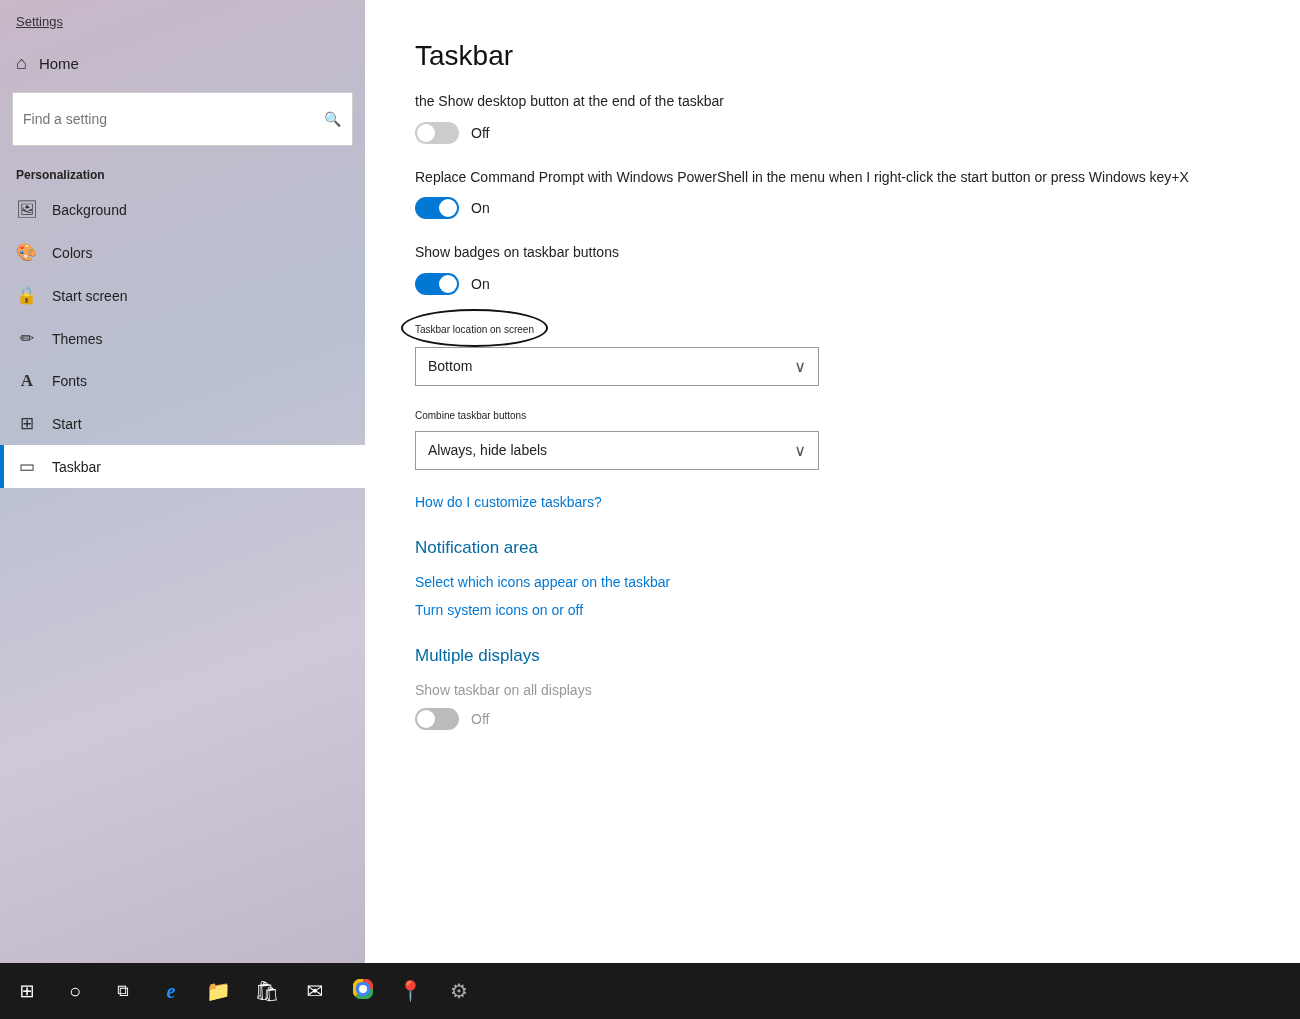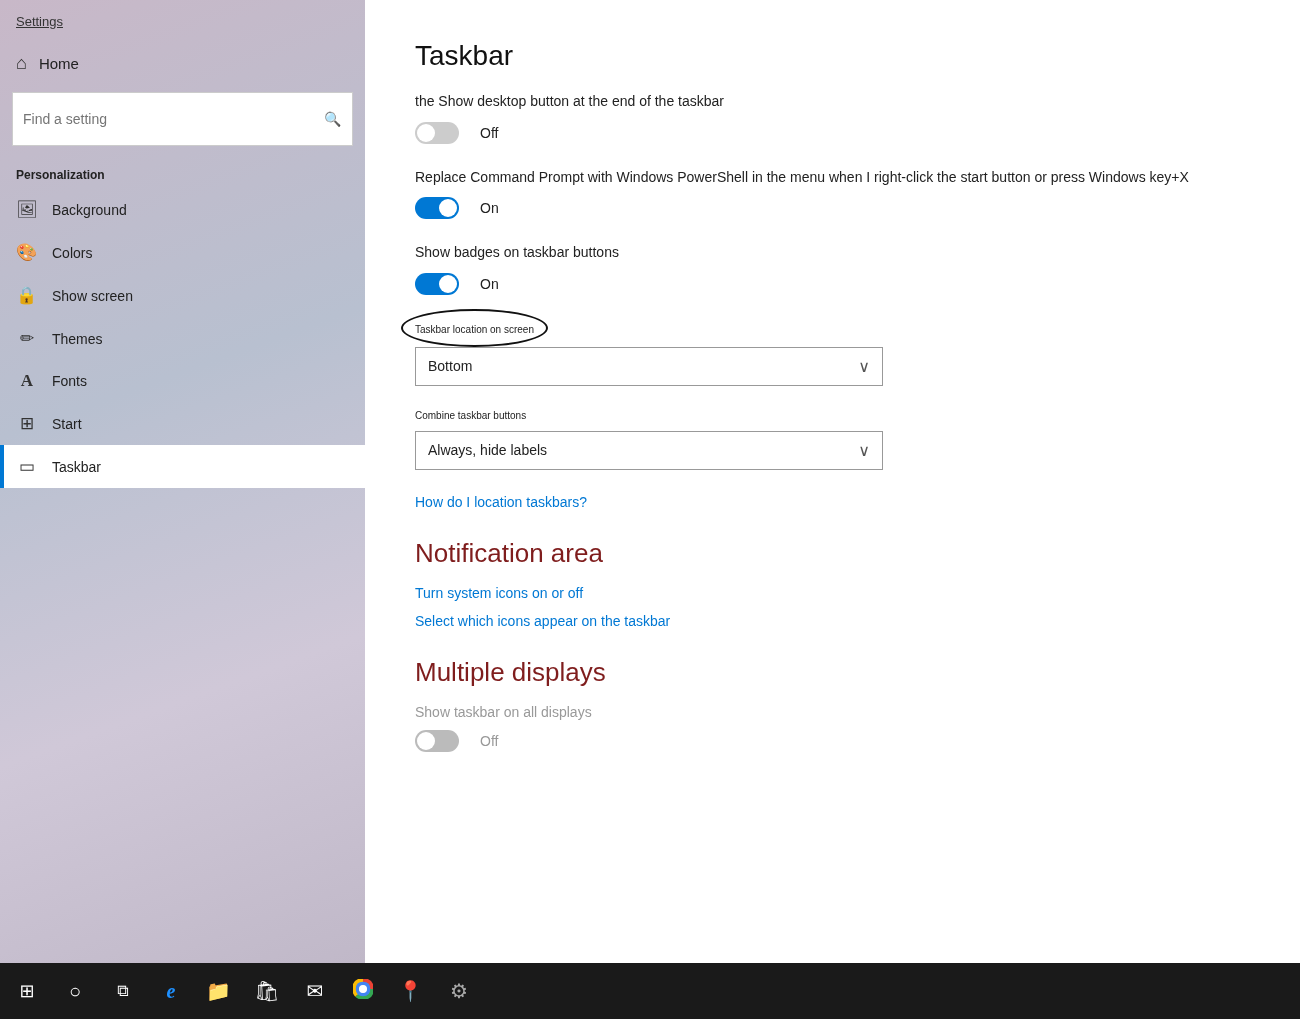--- a/index.html
+++ b/index.html
@@ -107,21 +107,21 @@
     .setting-desc {
       font-size: 14px;
       color: #222;
       margin-bottom: 10px;
       line-height: 1.4;
     }
 
     .toggle-row {
       display: flex;
       align-items: center;
-      gap: 21px;
+      gap: 12px;
     }
 
     .toggle {
       width: 44px;
       height: 22px;
       border-radius: 11px;
       position: relative;
       cursor: pointer;
       flex-shrink: 0;
     }
@@ -150,42 +150,42 @@
       color: #333;
       margin-bottom: 10px;
     }
 
     .dropdown {
       display: flex;
       align-items: center;
       justify-content: space-between;
       border: 1px solid #999;
       padding: 9px 12px;
-      width: 468px;
+      width: 404px;
       cursor: pointer;
       background: #fff;
       font-size: 14px;
       color: #222;
       margin-bottom: 20px;
     }
     .dropdown-arrow { font-size: 16px; color: #555; }
 
     .link-text {
       font-size: 14px;
       color: #0078d4;
       cursor: pointer;
       text-decoration: none;
       display: block;
       margin-bottom: 12px;
     }
 
     .section-title {
-      font-size: 26px;
+      font-size: 17px;
       font-weight: 300;
-      color: #7f1d1d;
+      color: #0369a1;
       margin: 28px 0 16px 0;
     }
 
     .disabled-label {
       font-size: 14px;
       color: #999;
       margin-bottom: 10px;
     }
 
     
@@ -234,21 +234,21 @@
     <div class="sidebar-item">
       <span class="sidebar-item-icon">🖼</span>
       <span class="sidebar-item-label">Background</span>
     </div>
     <div class="sidebar-item">
       <span class="sidebar-item-icon">🎨</span>
       <span class="sidebar-item-label">Colors</span>
     </div>
     <div class="sidebar-item">
       <span class="sidebar-item-icon">🔒</span>
-      <span class="sidebar-item-label">Show screen</span>
+      <span class="sidebar-item-label">Start screen</span>
     </div>
     <div class="sidebar-item">
       <span class="sidebar-item-icon">✏</span>
       <span class="sidebar-item-label">Themes</span>
     </div>
     <div class="sidebar-item">
       <span class="sidebar-item-icon" style="font-weight:bold;font-family:serif;">A</span>
       <span class="sidebar-item-label">Fonts</span>
     </div>
     <div class="sidebar-item">
@@ -306,25 +306,25 @@
     </div>
 
     <div class="setting-block">
       <div class="section-heading" style="font-size:10px; font-weight:400; color:#222; margin-bottom:10px;">Combine taskbar buttons</div>
       <div class="dropdown">
         <span>Always, hide labels</span>
         <span class="dropdown-arrow">∨</span>
       </div>
     </div>
 
-    <a class="link-text">How do I location taskbars?</a>
+    <a class="link-text">How do I customize taskbars?</a>
 
     <div class="section-title">Notification area</div>
+    <a class="link-text">Select which icons appear on the taskbar</a>
     <a class="link-text">Turn system icons on or off</a>
-    <a class="link-text">Select which icons appear on the taskbar</a>
 
     <div class="section-title">Multiple displays</div>
     <div class="setting-block">
       <div class="disabled-label">Show taskbar on all displays</div>
       <div class="toggle-row">
         <div class="toggle off" style="background:#bbb;">
           <div class="toggle-thumb"></div>
         </div>
         <span class="toggle-label" style="color:#999;">Off</span>
       </div>

